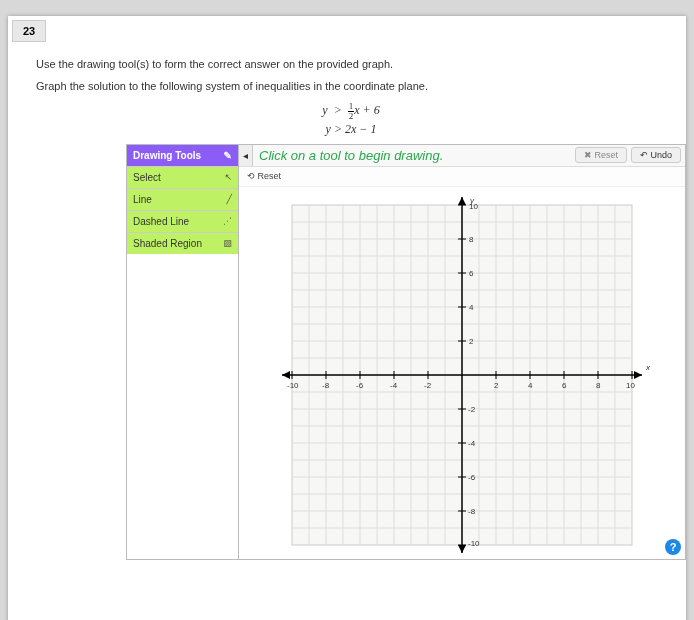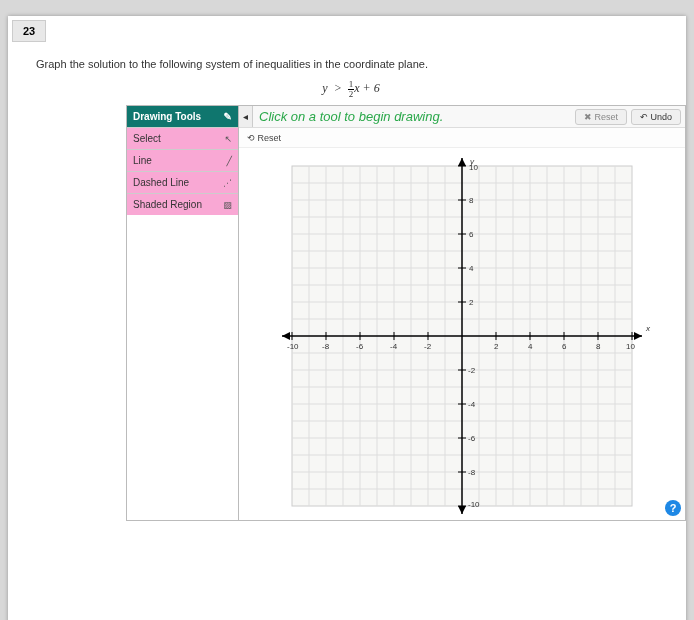--- a/index.html
+++ b/index.html
@@ -40,32 +40,32 @@
     position: relative;
   }
   .toolbar-row { display: flex; }
   .tools-col {
     width: 112px;
     flex: 0 0 112px;
     border: 1px solid #bbb;
     border-right: none;
   }
   .tool-header {
-    background: #0f766e;
+    background: #8b5cf6;
     color: #fff;
     font-size: 10px;
     font-weight: bold;
     padding: 5px 6px;
     display: flex;
     justify-content: space-between;
     align-items: flex-end;
   }
   .tool-header .ic { font-size: 10px; }
   .tool-item {
-    background: #f9a8d4;
+    background: #bef264;
     border-top: 1px solid #ccc;
     font-size: 10px;
     padding: 5px 6px;
     display: flex;
     justify-content: space-between;
     align-items: center;
     cursor: pointer;
   }
   .tool-item .ic { font-size: 9px; color: #555; }
   .canvas-col {
@@ -139,26 +139,28 @@
   .btn-reset { background: #e03a3a; }
   .btn-next { background: #1e73e8; }
 </style>
 </head>
 <body>
 
 <div class="page">
   <div class="qnum">23</div>
 
   <div class="content">
+    <p class="instr">Use the drawing tool(s) to form the correct answer on the provided graph.</p>
     <p class="instr">Graph the solution to the following system of inequalities in the coordinate plane.</p>
 
     <div class="eqs">
       <div>
         <span>y</span>&nbsp;&nbsp;<span>&gt;</span>&nbsp;&nbsp;<span class="frac"><span class="n">1</span><span class="d">2</span></span><span>x + 6</span>
       </div>
+      <div>y  &gt;  2x − 1</div>
     </div>
 
     <div class="workspace">
       <div class="toolbar-row">
         <div class="tools-col">
           <div class="tool-header">
             <span>Drawing Tools</span>
             <span class="ic">✎</span>
           </div>
           <div class="tool-item">

